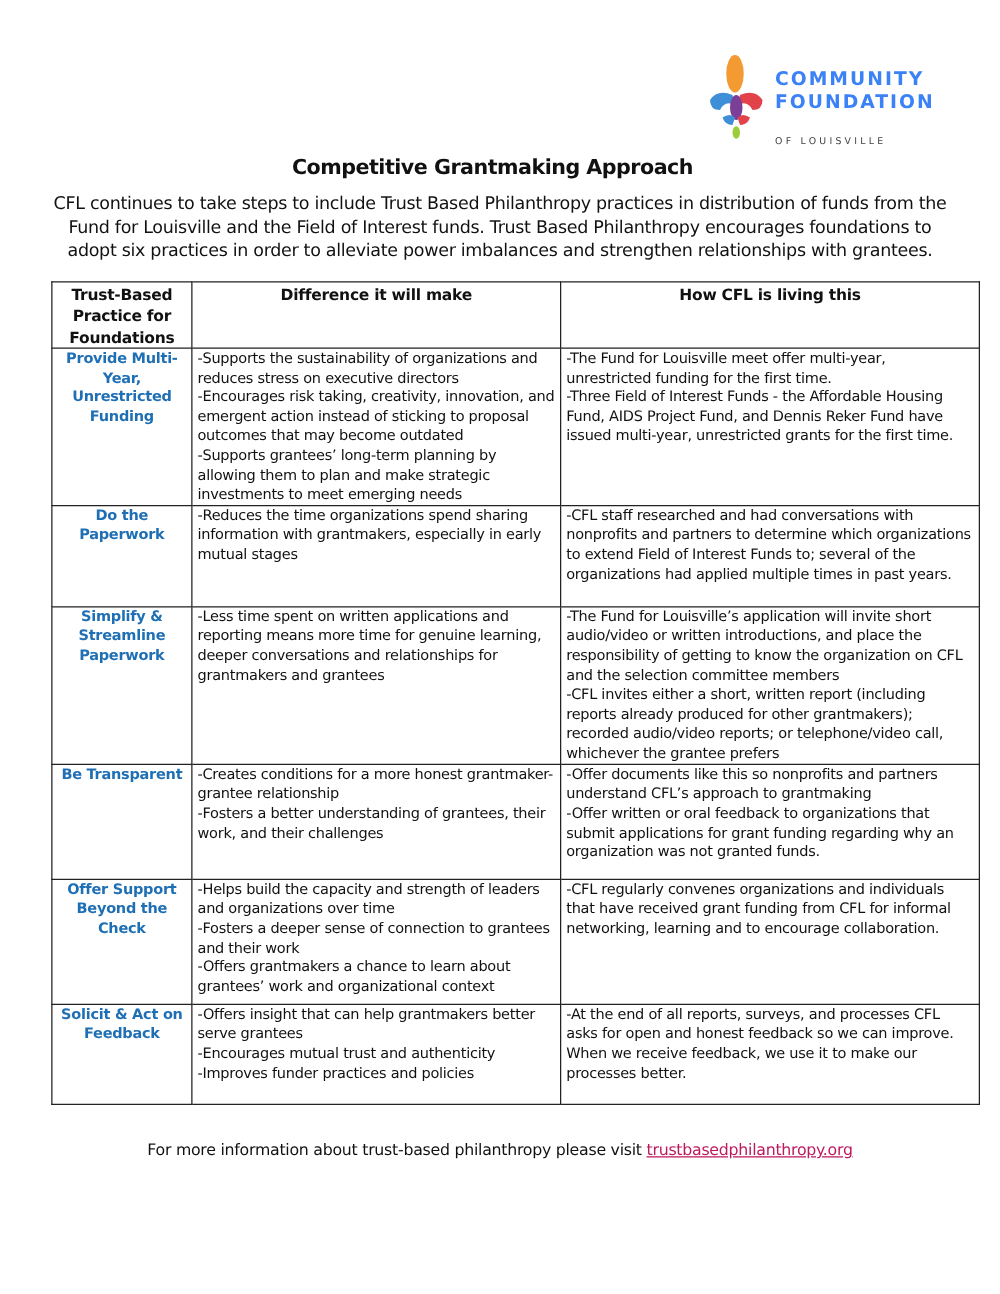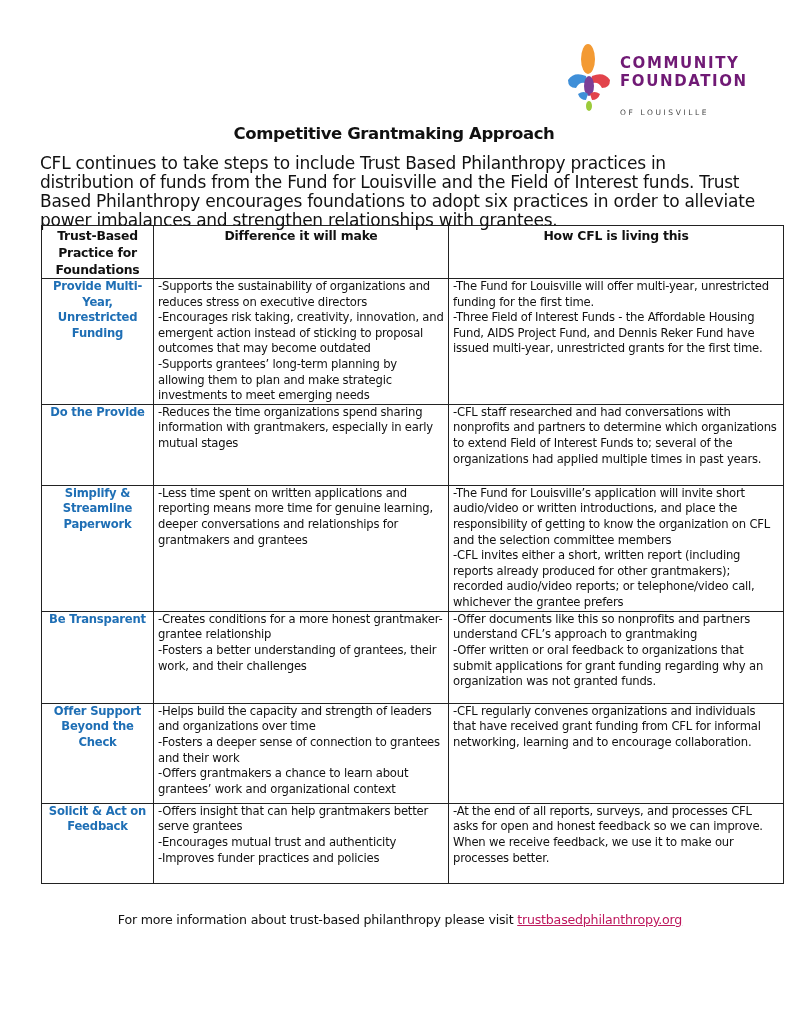--- a/index.html
+++ b/index.html
@@ -1,23 +1,23 @@
 <!DOCTYPE html>
 <html><head>
 <meta charset="utf-8">
 <style>
   html, body { margin: 0; padding: 0; background: #ffffff; }
   body { width: 800px; height: 1035px; position: relative; font-family: "DejaVu Sans", sans-serif; color: #111; overflow: hidden; }
   .logo { position: absolute; left: 566px; top: 44px; width: 200px; height: 70px; }
   .logo-mark { position: absolute; left: 0; top: 0; width: 46px; height: 68px; }
   .logo-text { position: absolute; left: 54px; top: 10px; }
-  .logo-line1, .logo-line2 { font-family: "DejaVu Sans", sans-serif; font-weight: bold; font-size: 15px; letter-spacing: 1.6px; color: #701a75; line-height: 18px; display: block; }
+  .logo-line1, .logo-line2 { font-family: "DejaVu Sans", sans-serif; font-weight: bold; font-size: 15px; letter-spacing: 1.6px; color: #3b82f6; line-height: 18px; display: block; }
   .logo-line3 { font-family: "DejaVu Sans", sans-serif; font-size: 7.5px; letter-spacing: 2.6px; color: #444; display: block; margin-top: 18px; }
   .title { position: absolute; left: 0; width: 788px; top: 124px; text-align: center; font-family: "DejaVu Sans", sans-serif; font-weight: bold; font-size: 16.5px; letter-spacing: -0.4px; }
-  .intro { position: absolute; left: 40px; width: 720px; top: 154px; text-align: left; font-size: 17px; line-height: 19px; letter-spacing: -0.25px; }
+  .intro { position: absolute; left: 40px; width: 720px; top: 154px; text-align: center; font-size: 14px; line-height: 19px; letter-spacing: -0.25px; }
   table.practices { position: absolute; left: 41px; top: 225px; width: 742px; border-collapse: collapse; table-layout: fixed; }
   table.practices td, table.practices th { border: 1.3px solid #222; vertical-align: top; padding: 0 4px; font-size: 11.6px; line-height: 15.6px; letter-spacing: -0.2px; }
   table.practices th { font-weight: bold; font-size: 12.4px; text-align: center; padding-top: 1px; line-height: 17px; }
   col.c1 { width: 112px; } col.c2 { width: 295px; } col.c3 { width: 335px; }
   td.practice { vertical-align: middle; text-align: center; color: #1f6fb5; font-weight: bold; font-size: 11.8px; line-height: 15.5px; }
   .bullet { display: block; }
   .footer { position: absolute; left: 0; width: 800px; top: 912px; text-align: center; font-size: 12.6px; letter-spacing: -0.2px; }
   .footer a { color: #be185d; text-decoration: underline; }
 </style>
 </head>
@@ -58,26 +58,26 @@
   </thead>
   <tbody id="table-body">
       <tr style="height: 125px;">
         <td class="practice">Provide Multi-Year, Unrestricted Funding</td>
         <td>
           <span class="bullet">-Supports the sustainability of organizations and reduces stress on executive directors</span>
           <span class="bullet">-Encourages risk taking, creativity, innovation, and emergent action instead of sticking to proposal outcomes that may become outdated</span>
           <span class="bullet">-Supports grantees’ long-term planning by allowing them to plan and make strategic investments to meet emerging needs</span>
         </td>
         <td>
-          <span class="bullet">-The Fund for Louisville will offer multi-year, unrestricted funding for the first time.</span>
+          <span class="bullet">-The Fund for Louisville meet offer multi-year, unrestricted funding for the first time.</span>
           <span class="bullet">-Three Field of Interest Funds - the Affordable Housing Fund, AIDS Project Fund, and Dennis Reker Fund have issued multi-year, unrestricted grants for the first time.</span>
         </td>
       </tr>
       <tr style="height: 81px;">
-        <td class="practice">Do the Provide</td>
+        <td class="practice">Do the Paperwork</td>
         <td>
           <span class="bullet">-Reduces the time organizations spend sharing information with grantmakers, especially in early mutual stages</span>
         </td>
         <td>
           <span class="bullet">-CFL staff researched and had conversations with nonprofits and partners to determine which organizations to extend Field of Interest Funds to; several of the organizations had applied multiple times in past years.</span>
         </td>
       </tr>
       <tr style="height: 126px;">
         <td class="practice">Simplify &amp; Streamline Paperwork</td>
         <td>

